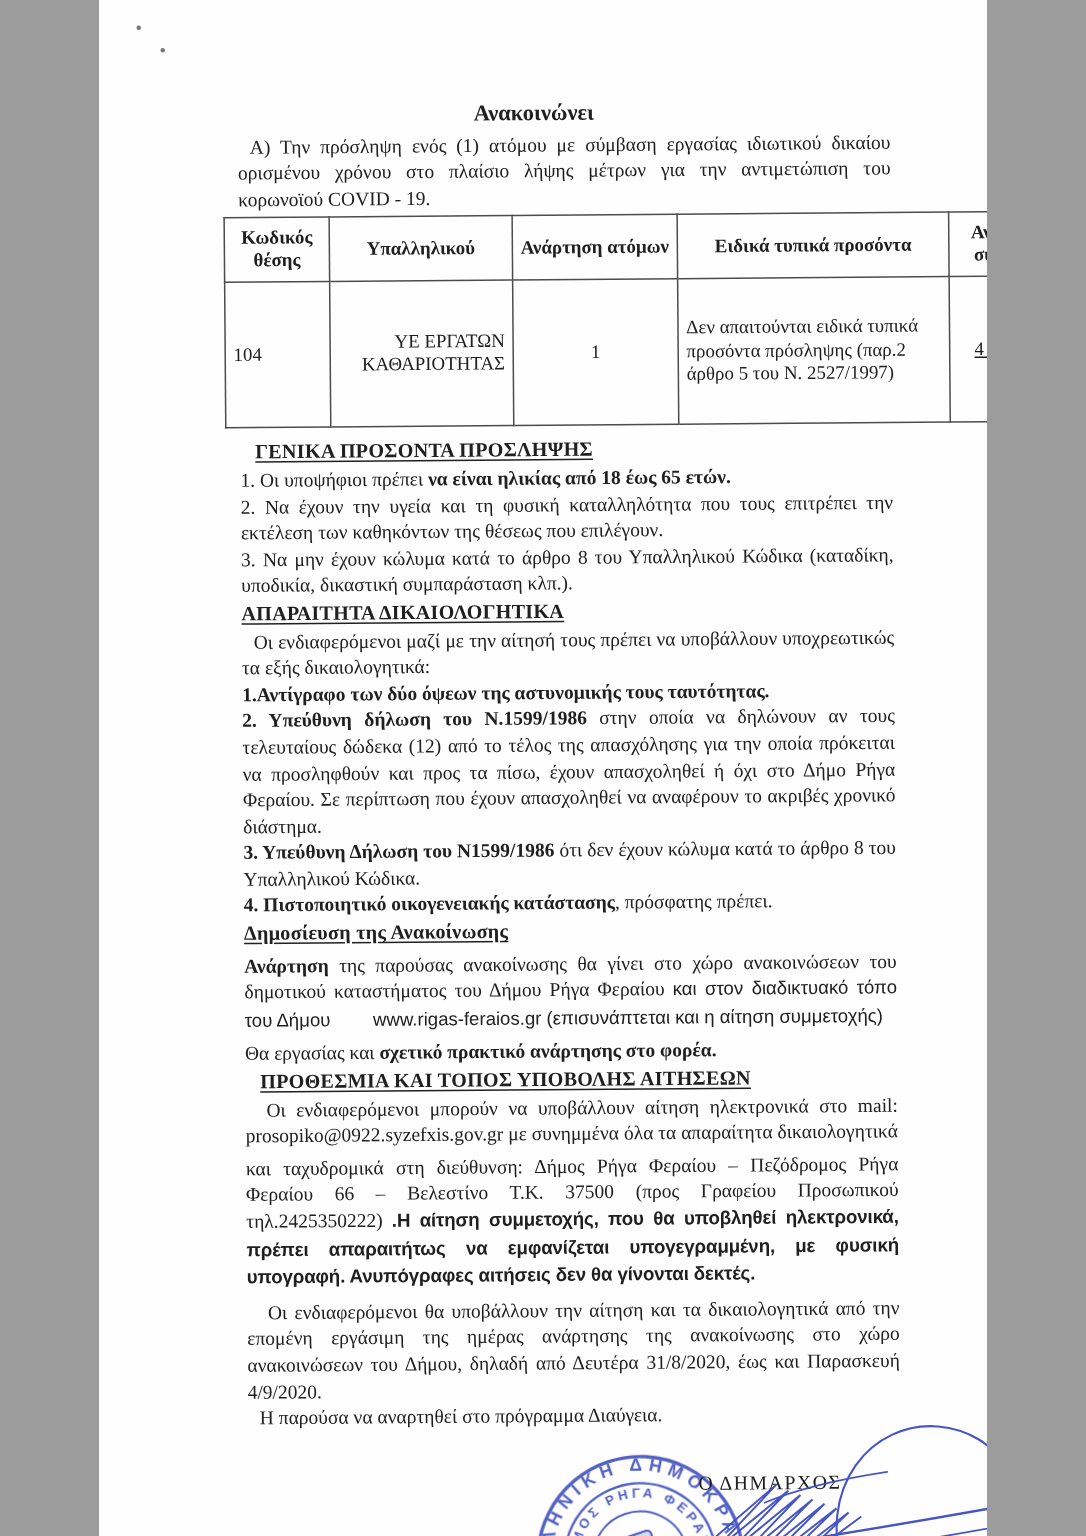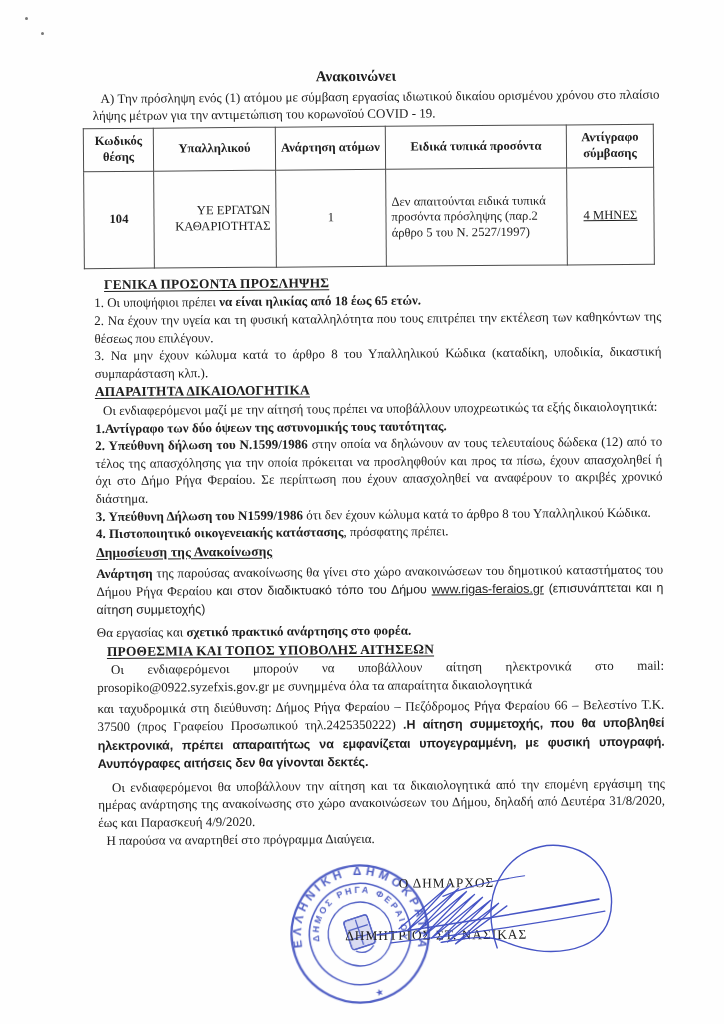--- a/index.html
+++ b/index.html
@@ -1,17 +1,17 @@
 <!DOCTYPE html>
 <html><head>
 <meta charset="utf-8">
 <style>
   html,body{margin:0;padding:0;background:#9c9c9c;}
   .sheet{
-    position:relative;width:724px;height:1024px;margin:0 auto;
+    position:relative;width:592px;height:1024px;margin:0 auto;
     background:#fefefe;overflow:hidden;
     color:#202020;
     font-family:"Liberation Serif", serif;
     font-size:13px;line-height:17.6px;
   }
   .content{
     position:absolute;inset:0;
     padding:68px 62px 0 95px;
     transform:rotate(-0.45deg);transform-origin:50% 40%;
   }
@@ -25,31 +25,31 @@
   .indent{text-indent:14px;}
   .indent-sm{text-indent:8px;}
   b,.b{font-weight:bold;}
   .heading{
     font-weight:bold;text-decoration:underline;text-underline-offset:2px;
     margin:1px 0 1px 0;font-size:13.4px;letter-spacing:.2px;
   }
   .heading.ind{margin-left:10px;}
   .sans{font-family:"Liberation Sans",sans-serif;font-size:12.4px;}
   .sans-b{font-family:"Liberation Sans",sans-serif;font-weight:bold;font-size:12.5px;letter-spacing:-0.1px;}
-  .u{text-decoration:underline;}
+  .u{margin-left:25px;}
   
   table.jobs{
     border-collapse:collapse;margin:3px 0 7px -10px;width:570px;
     table-layout:fixed;font-size:12.6px;line-height:15.5px;
   }
   table.jobs th,table.jobs td{border:1.4px solid #4c4c4c;padding:2px 5px;vertical-align:middle;}
   table.jobs th{font-weight:bold;text-align:center;height:38px;}
   table.jobs td{height:92px;}
   .c1{width:70px;} .c2{width:122px;} .c3{width:110px;} .c4{width:181px;} .c5{width:87px;}
-  td.code{text-align:center;font-weight:bold;}
+  td.code{font-weight:normal;}
   td.spec{text-align:right;}
   td.cnt{text-align:center;vertical-align:bottom;padding-bottom:14px;}
   td.qual{vertical-align:top;padding-top:6px;}
   td.dur{text-align:center;text-decoration:underline;}
   
   .sig-area{position:relative;height:172px;margin-top:2px;}
   .stamp{position:absolute;left:186px;top:10px;filter:blur(0.35px);opacity:.92;}
   .scribble{position:absolute;left:248px;top:-12px;opacity:.95;}
   .sig-role{position:absolute;left:300px;top:26px;font-size:13.2px;letter-spacing:1px;}
   .sig-name{position:absolute;left:246px;top:78px;font-size:13.4px;letter-spacing:1px;white-space:nowrap;}

